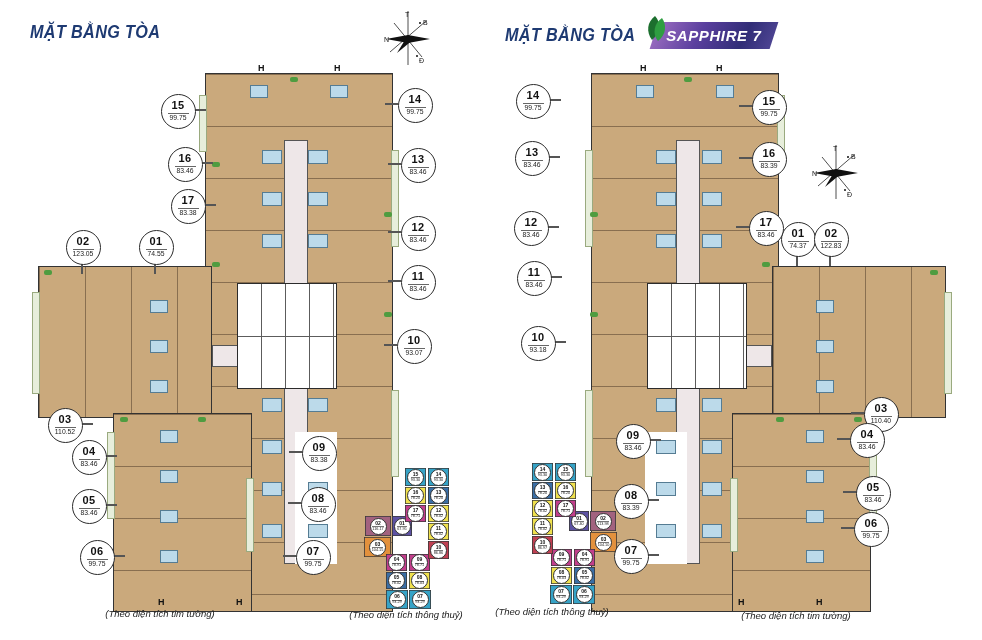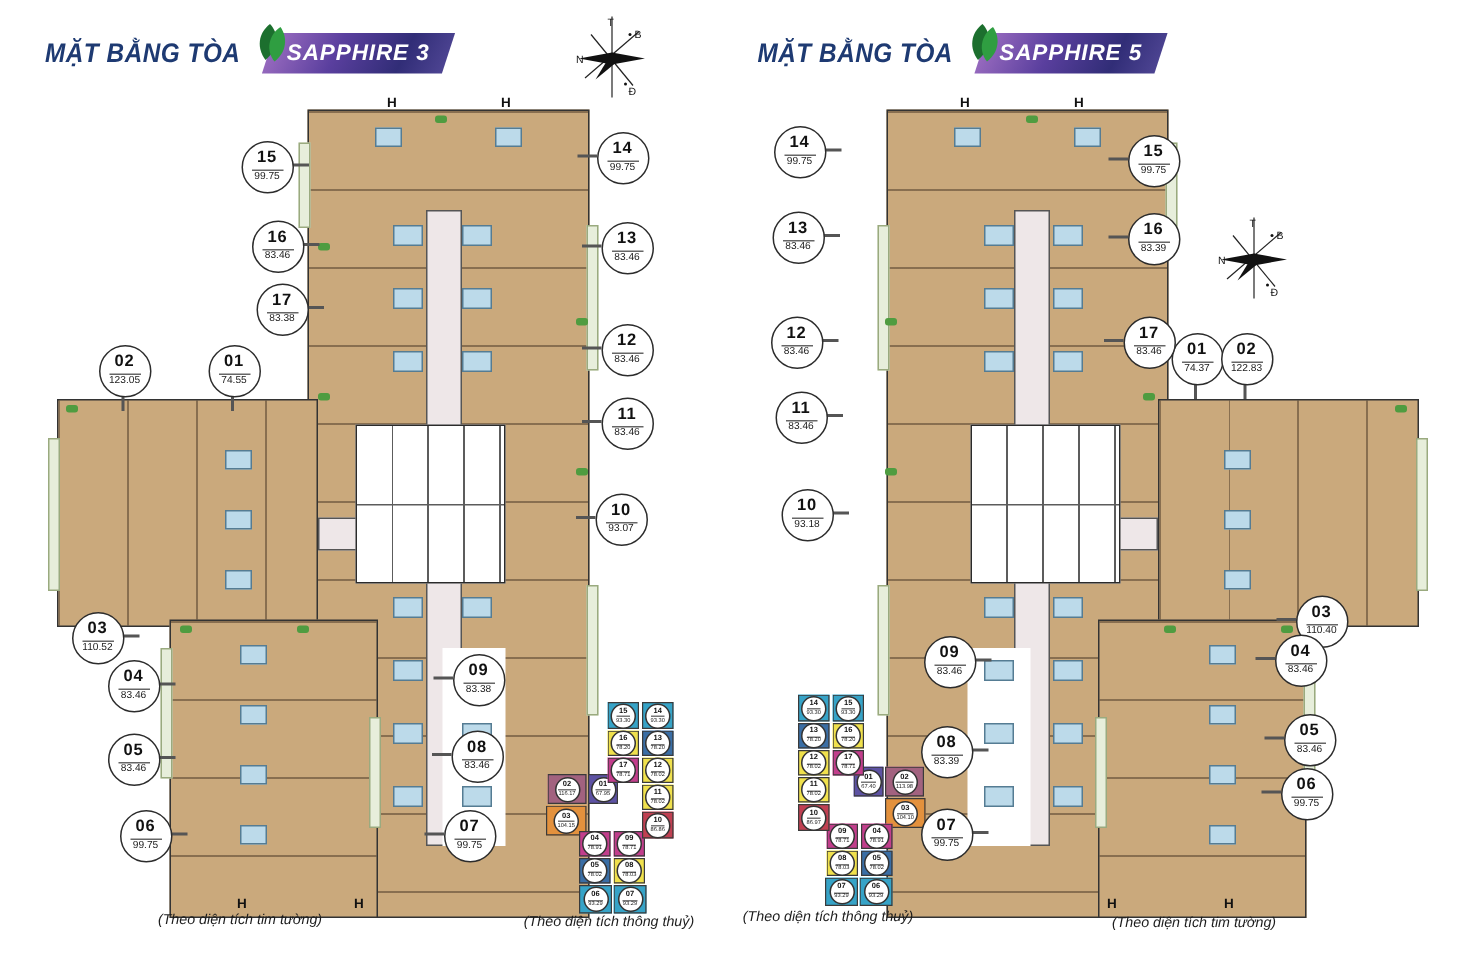--- a/index.html
+++ b/index.html
@@ -55,39 +55,31 @@
   .compass{position:absolute;z-index:8;}
   .compass text{font-size:7px;font-family:"Liberation Sans",sans-serif;fill:#111;}
 </style>
 </head>
 <body>
 
 <div id="canvas">
 
   <div class="hdr" style="left:30px;top:22px;">
     <span class="hdr-prefix">MẶT BẰNG TÒA</span>
-    <div class="banner">
-      <div class="banner-shape"></div>
-      <svg class="leaf" width="22" height="28" viewBox="0 0 22 28">
-        <path d="M6,26 C0,18 1,8 9,2 C15,8 15,18 6,26 Z" fill="#1c6f2e"></path>
-        <path d="M12,27 C6,20 8,9 16,4 C21,11 20,21 12,27 Z" fill="#2f9e41"></path>
-      </svg>
-      <div class="banner-text">SAPPHIRE 3</div>
-    </div>
   </div>
 
   <div class="hdr" style="left:505px;top:22px;">
     <span class="hdr-prefix">MẶT BẰNG TÒA</span>
     <div class="banner">
       <div class="banner-shape"></div>
       <svg class="leaf" width="22" height="28" viewBox="0 0 22 28">
         <path d="M6,26 C0,18 1,8 9,2 C15,8 15,18 6,26 Z" fill="#1c6f2e"></path>
         <path d="M12,27 C6,20 8,9 16,4 C21,11 20,21 12,27 Z" fill="#2f9e41"></path>
       </svg>
-      <div class="banner-text">SAPPHIRE 5</div>
+      <div class="banner-text">SAPPHIRE 7</div>
     </div>
   </div>
 
   <svg class="compass" style="left:384px;top:8px;" width="48" height="60" viewBox="0 0 48 60">
     <line x1="24" y1="3" x2="24" y2="57" stroke="#222" stroke-width="0.8"></line>
     <line x1="6" y1="44" x2="42" y2="13" stroke="#222" stroke-width="0.8"></line>
     <line x1="10" y1="15" x2="38" y2="49" stroke="#222" stroke-width="0.8"></line>
     <polygon points="2,31 24,27 46,31 24,35" fill="#111"></polygon>
     <polygon points="24,27 30,31 13,45" fill="#111"></polygon>
     <circle cx="36" cy="15" r="1" fill="#111"></circle>

